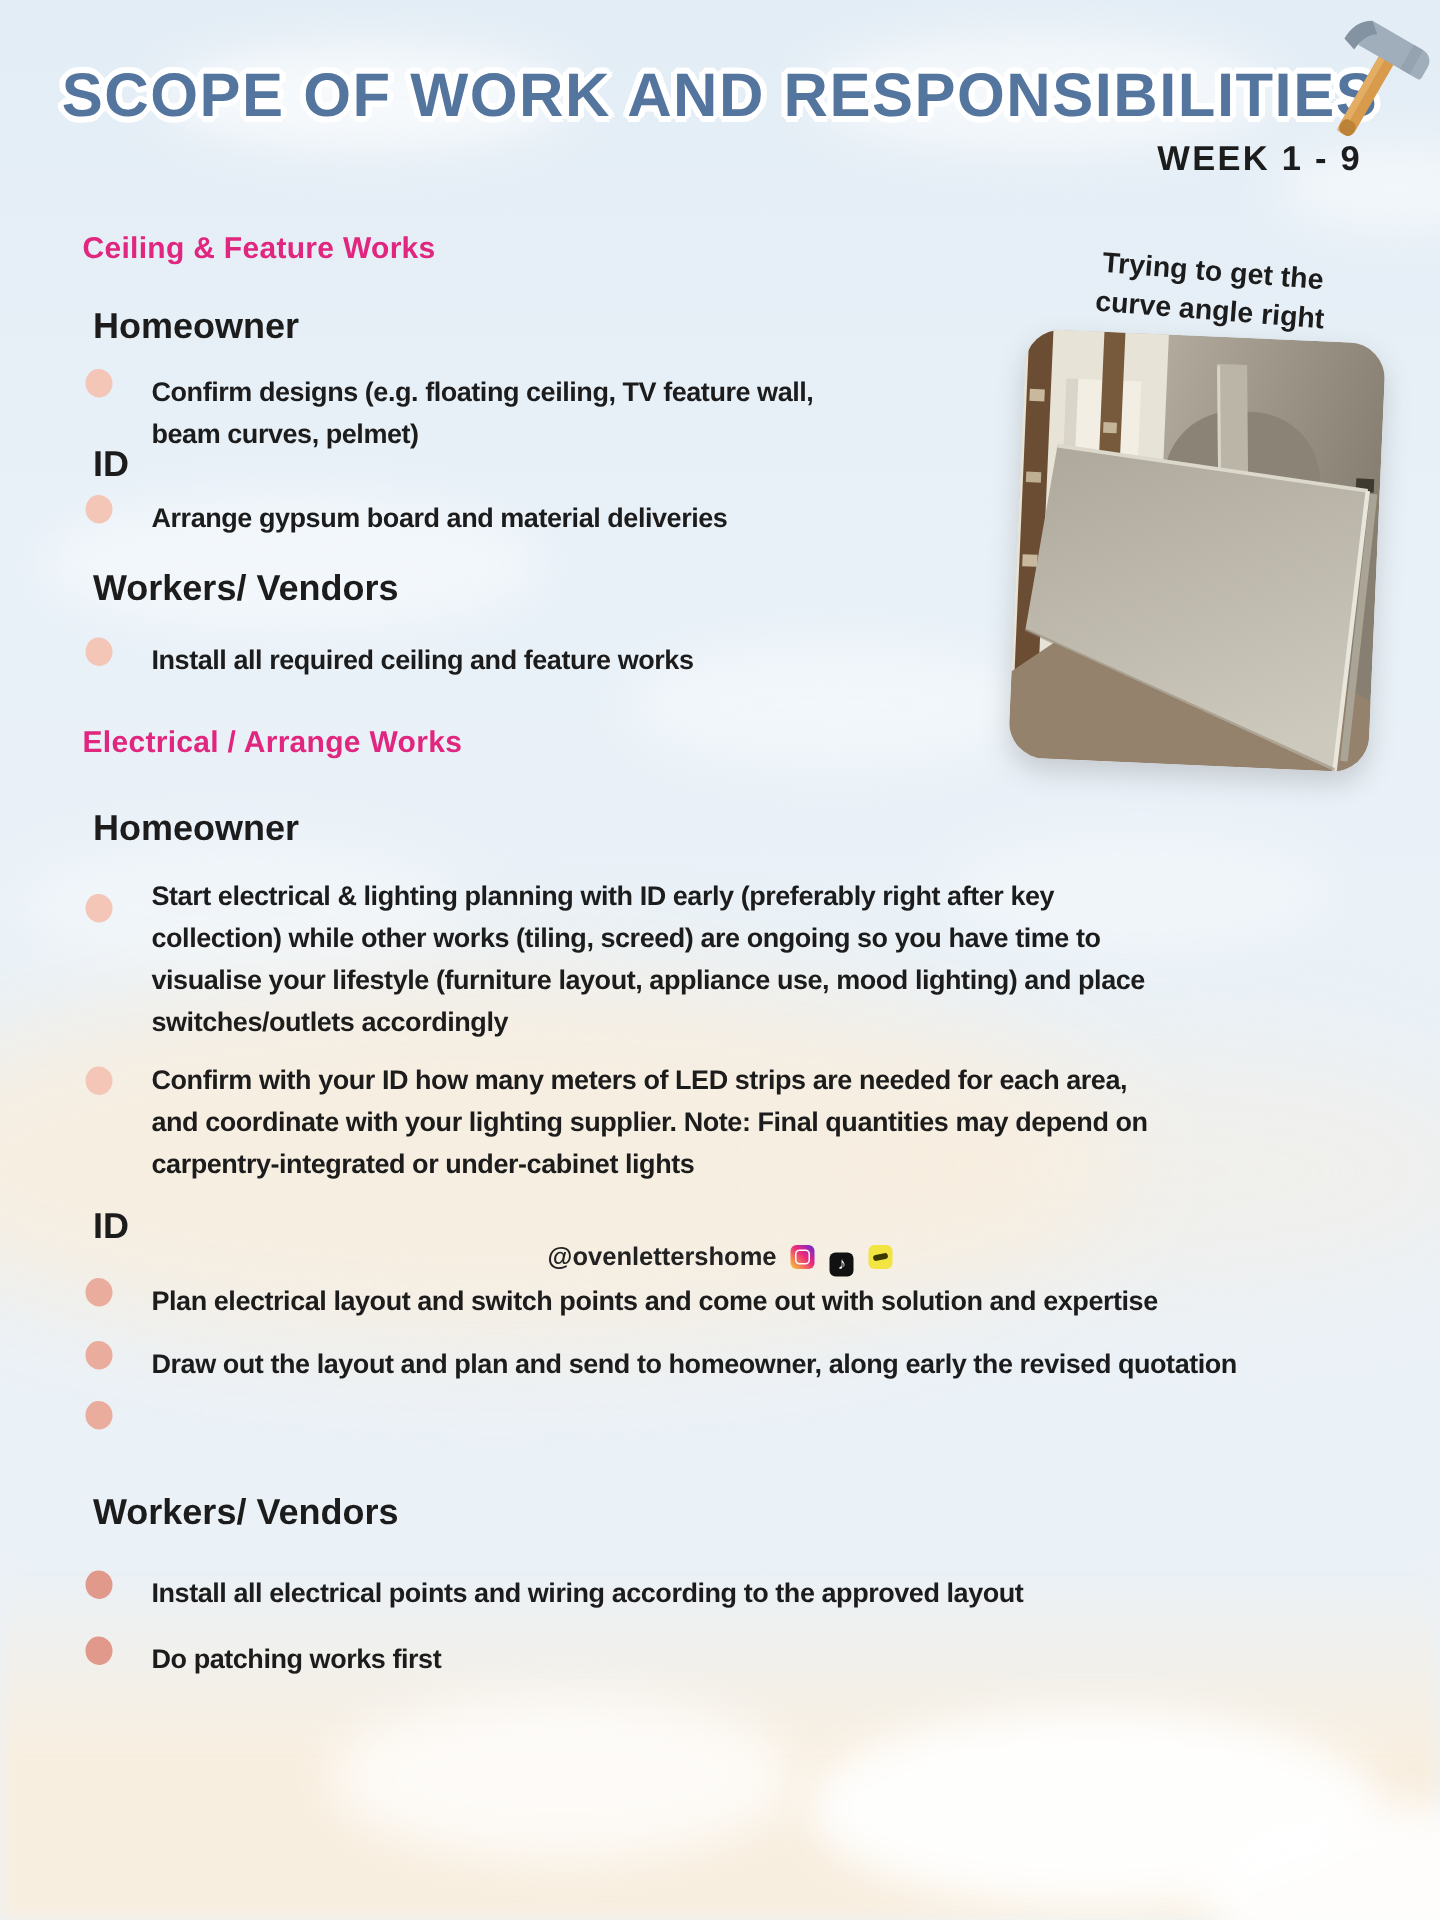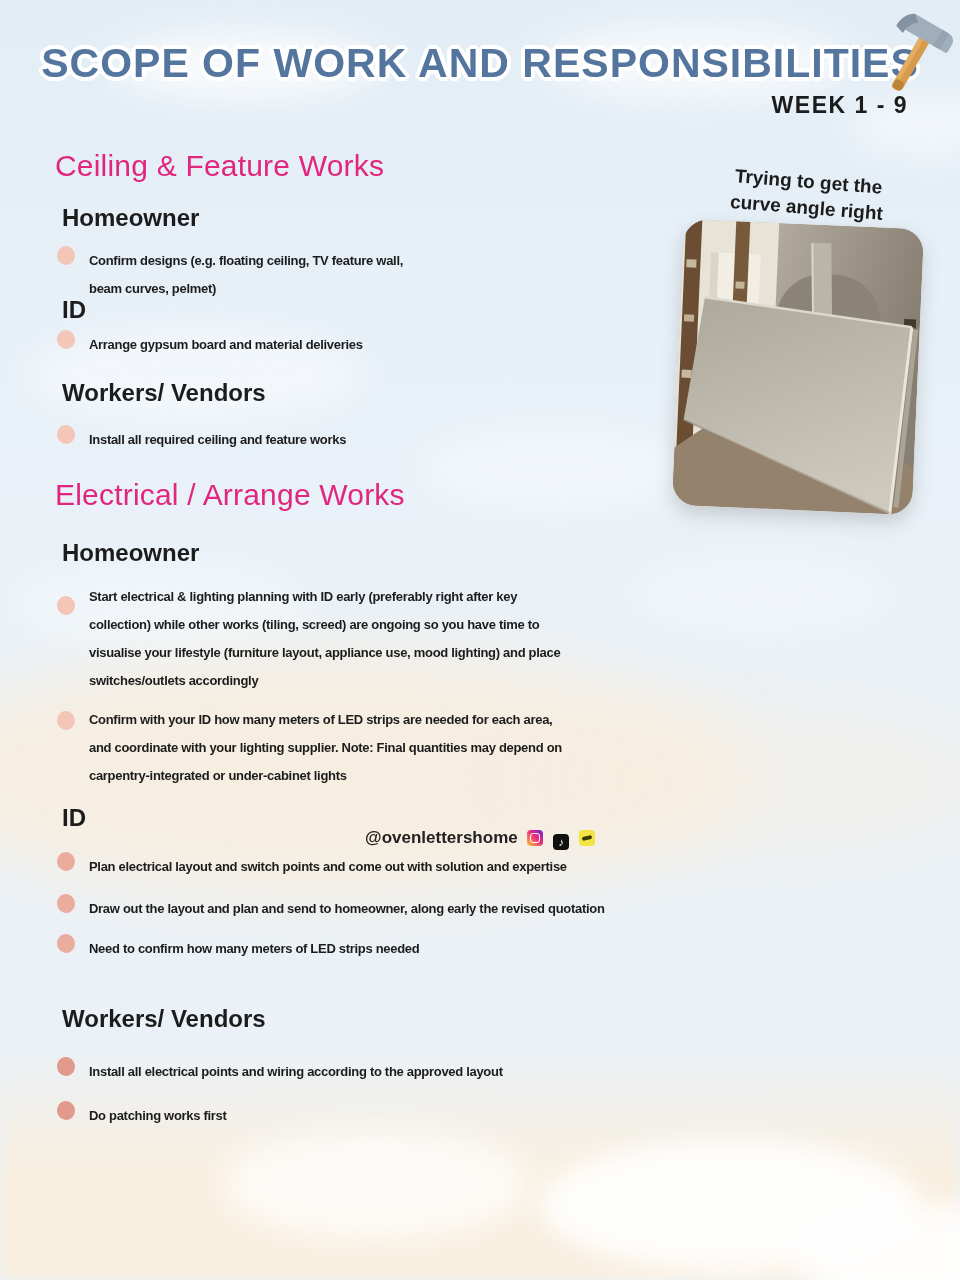--- a/index.html
+++ b/index.html
@@ -39,28 +39,28 @@
   .hammer{position:absolute;top:12px;right:4px;width:68px;height:92px;}
   .week{position:absolute;top:92px;right:52px;font-size:23px;font-weight:700;letter-spacing:1.5px;}
   
   .caption{position:absolute;top:169px;left:700px;width:215px;text-align:center;
     font-size:19px;line-height:26px;font-weight:700;white-space:pre;transform:rotate(4.5deg);}
   .photo{position:absolute;top:224px;left:678px;width:240px;height:286px;border-radius:24px;
     overflow:hidden;transform:rotate(2.5deg);box-shadow:0 8px 18px rgba(90,90,90,.25);}
   .photo svg{display:block;width:100%;height:100%;}
   
   .content{position:absolute;top:140px;left:0;width:960px;}
-  .sec-title{margin:8px 0 0 55px;font-size:30px;line-height:36px;font-weight:400;color:var(--accent-pink);letter-spacing:.2px;}
+  .sec-title{margin:8px 0 0 55px;font-size:20px;line-height:36px;font-weight:700;color:var(--accent-pink);letter-spacing:.2px;}
   .role{margin-left:62px;font-size:24px;line-height:30px;font-weight:700;color:var(--ink);}
   .item{display:flex;align-items:flex-start;}
   .ring{flex:0 0 auto;width:17px;height:19px;border:9px solid var(--ring-light);
     border-radius:50%;margin-left:57px;margin-top:2px;transform:rotate(-6deg);}
   .ring.rm{border-color:var(--ring-mid);}
   .ring.rd{border-color:var(--ring-dark);}
-  .item p{margin:3px 0 0 14px;font-size:13px;line-height:28px;font-weight:700;
+  .item p{margin:3px 0 0 26px;font-size:18px;line-height:28px;font-weight:700;
     letter-spacing:-0.3px;white-space:pre;color:var(--ink);}
   
   .watermark{position:absolute;top:828px;left:0;width:100%;text-align:center;
     font-size:17px;font-weight:700;color:#222;}
   .sicon{display:inline-block;width:16px;height:16px;border-radius:4px;vertical-align:-3px;margin-left:5px;position:relative;}
   .ig{background:linear-gradient(45deg,#F9CE34 0%,#EE2A7B 55%,#6228D7 100%);}
   .ig::before{content:"";position:absolute;left:3px;top:3px;width:8px;height:8px;border:1.6px solid #fff;border-radius:3px;}
   .tt{background:#111;color:#fff;font-size:11px;line-height:16px;text-align:center;}
   .l8{background:#F2E441;}
   .l8::before{content:"";position:absolute;left:3px;top:6px;width:10px;height:4px;background:#3A3A00;border-radius:2px;transform:rotate(-12deg);}
@@ -183,21 +183,20 @@
     <div class="item" style="margin-top:17px">
       <span class="ring rm"></span>
       <p>Plan electrical layout and switch points and come out with solution and expertise</p>
     </div>
     <div class="item" style="margin-top:11px">
       <span class="ring rm"></span>
       <p>Draw out the layout and plan and send to homeowner, along early the revised quotation</p>
     </div>
     <div class="item" style="margin-top:9px">
       <span class="ring rm"></span>
-      <p>Need to confirm how many meters of LED strips needed</p>
     </div>
 
     <h3 class="role" style="margin-top:41px">Workers/ Vendors</h3>
     <div class="item" style="margin-top:21px">
       <span class="ring rd"></span>
       <p>Install all electrical points and wiring according to the approved layout</p>
     </div>
     <div class="item" style="margin-top:13px">
       <span class="ring rd"></span>
       <p>Do patching works first</p>

